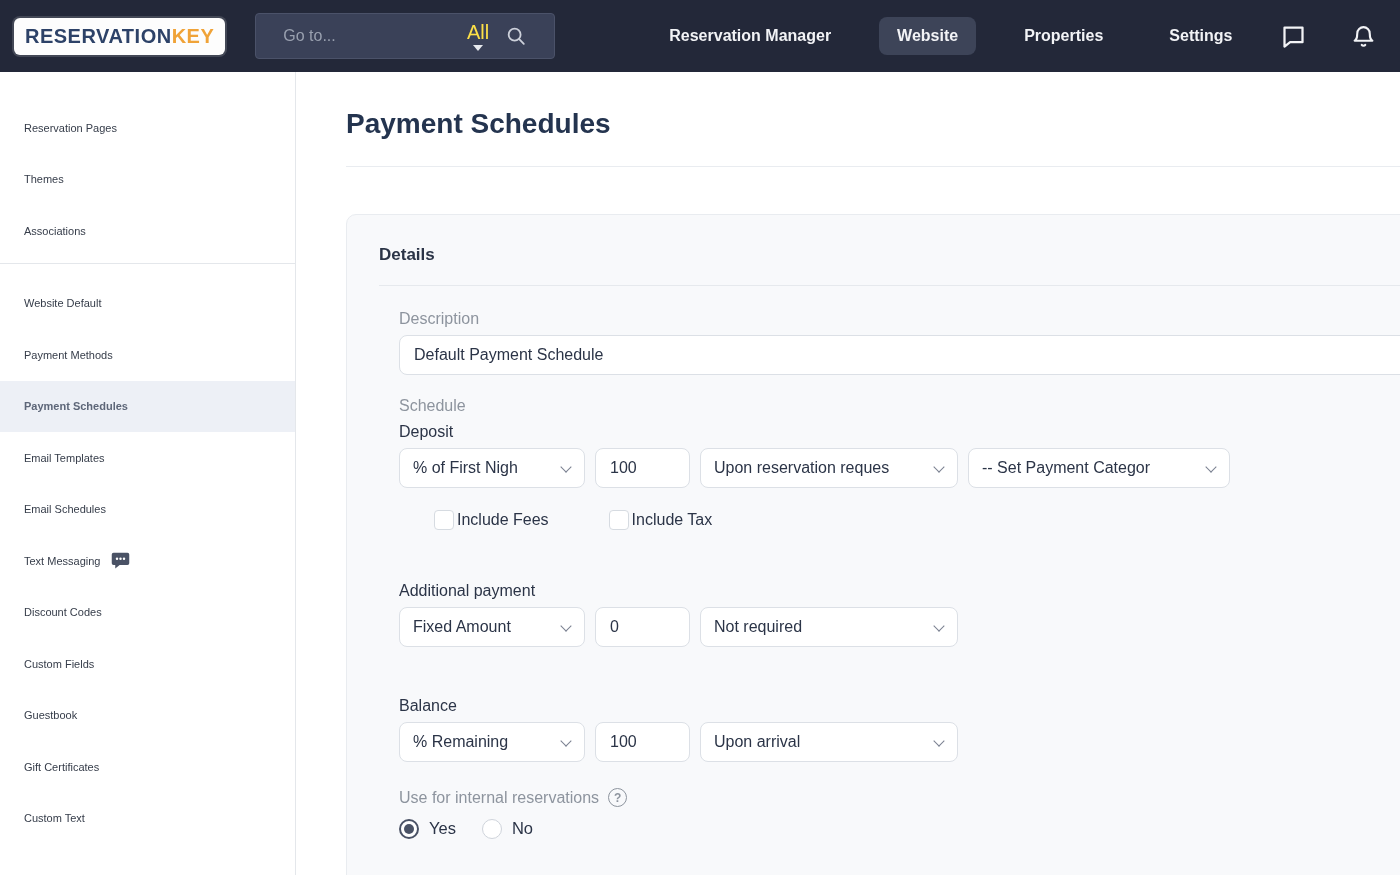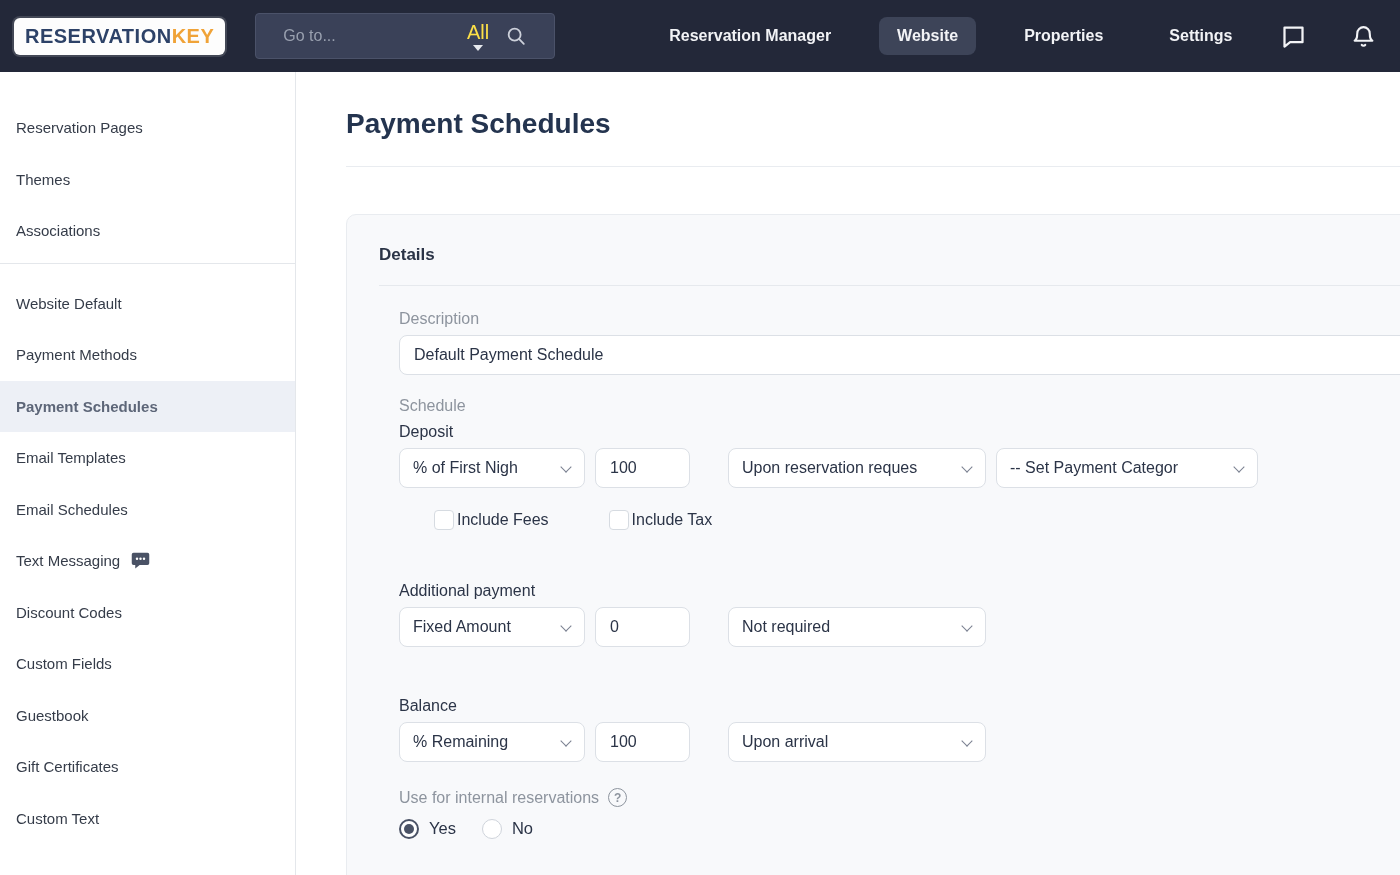--- a/index.html
+++ b/index.html
@@ -21,21 +21,21 @@
   .nav-links { display:flex; align-items:flex-start; margin-left:96px; gap:30px; }
   .nav-link { color:#f2f3f6; font-size:16px; font-weight:600; padding:10px 18px; border-radius:8px;
     white-space:nowrap; cursor:pointer; }
   .nav-link.active { background:#3d4458; }
   .nav-icons { margin-left:auto; display:flex; align-items:center; gap:44px; }
   .nav-icon { cursor:pointer; display:flex; }
 
   
   .sidebar { position:absolute; top:72px; left:0; width:296px; bottom:0; background:#ffffff;
     border-right:1px solid #e4e7eb; padding-top:30px; }
-  .side-item { height:51.5px; display:flex; align-items:center; padding-left:16px; font-size:15px;
+  .side-item { height:51.5px; display:flex; align-items:center; padding-left:24px; font-size:11px;
     color:#353c49; cursor:pointer; white-space:nowrap; }
   .side-item.active { background:#edf0f6; color:#5d6678; font-weight:700; }
   .side-divider { border:none; border-top:1px solid #e4e7eb; margin:6px 0 14px 0; }
   .side-badge { margin-left:10px; display:flex; }
 
   
   .main { position:absolute; top:72px; left:297px; right:0; bottom:0; background:#ffffff;
     padding:36px 0 0 49px; overflow:hidden; }
   .page-title { font-size:28px; font-weight:700; color:#24344f; }
   .title-divider { border:none; border-top:1px solid #e9ecf0; margin-top:26px; }
@@ -48,21 +48,21 @@
   .lbl-dark { color:#2b3447; font-size:16px; }
   .text-input { height:40px; background:#ffffff; border:1px solid #dce0e6; border-radius:8px;
     font-size:16px; color:#2b3447; padding:0 14px; font-family:inherit; outline:none; display:block; }
   .desc-input { width:1120px; margin-top:7px; }
   .row { display:flex; gap:10px; margin-top:7px; }
   .select { position:relative; height:40px; background:#ffffff; border:1px solid #dce0e6; border-radius:8px;
     font-size:16px; color:#2b3447; padding:0 34px 0 13px; display:flex; align-items:center;
     white-space:nowrap; overflow:hidden; cursor:pointer; }
   .chev { position:absolute; right:14px; top:14px; width:8px; height:8px;
     border-right:1.6px solid #7a8190; border-bottom:1.6px solid #7a8190; transform:rotate(45deg); }
-  .w-type { width:186px; } .w-amt { width:95px; } .w-when { width:258px;margin-left:28px; } .w-cat { width:262px; }
+  .w-type { width:186px; } .w-amt { width:95px; } .w-when { width:258px; } .w-cat { width:262px; }
   .check-row { display:flex; align-items:center; margin:22px 0 0 35px; }
   .checkbox { width:20px; height:20px; background:#ffffff; border:1px solid #d6dbe1; border-radius:4px;
     cursor:pointer; flex:none; }
   .check-lbl { font-size:16px; color:#2b3447; margin-left:3px; }
   .gap60 { margin-left:60px; }
   .mt52 { margin-top:52px; } .mt50 { margin-top:50px; } .mt24 { margin-top:24px; }
   .mt22 { margin-top:22px; } .mt8 { margin-top:8px; } .mt26 { margin-top:26px; }
   .internal-lbl { display:flex; align-items:center; gap:9px; }
   .help-icon { width:19px; height:19px; border:1.6px solid #8d949e; border-radius:50%; color:#8d949e;
     font-size:12px; font-weight:700; display:flex; align-items:center; justify-content:center; cursor:pointer; }

